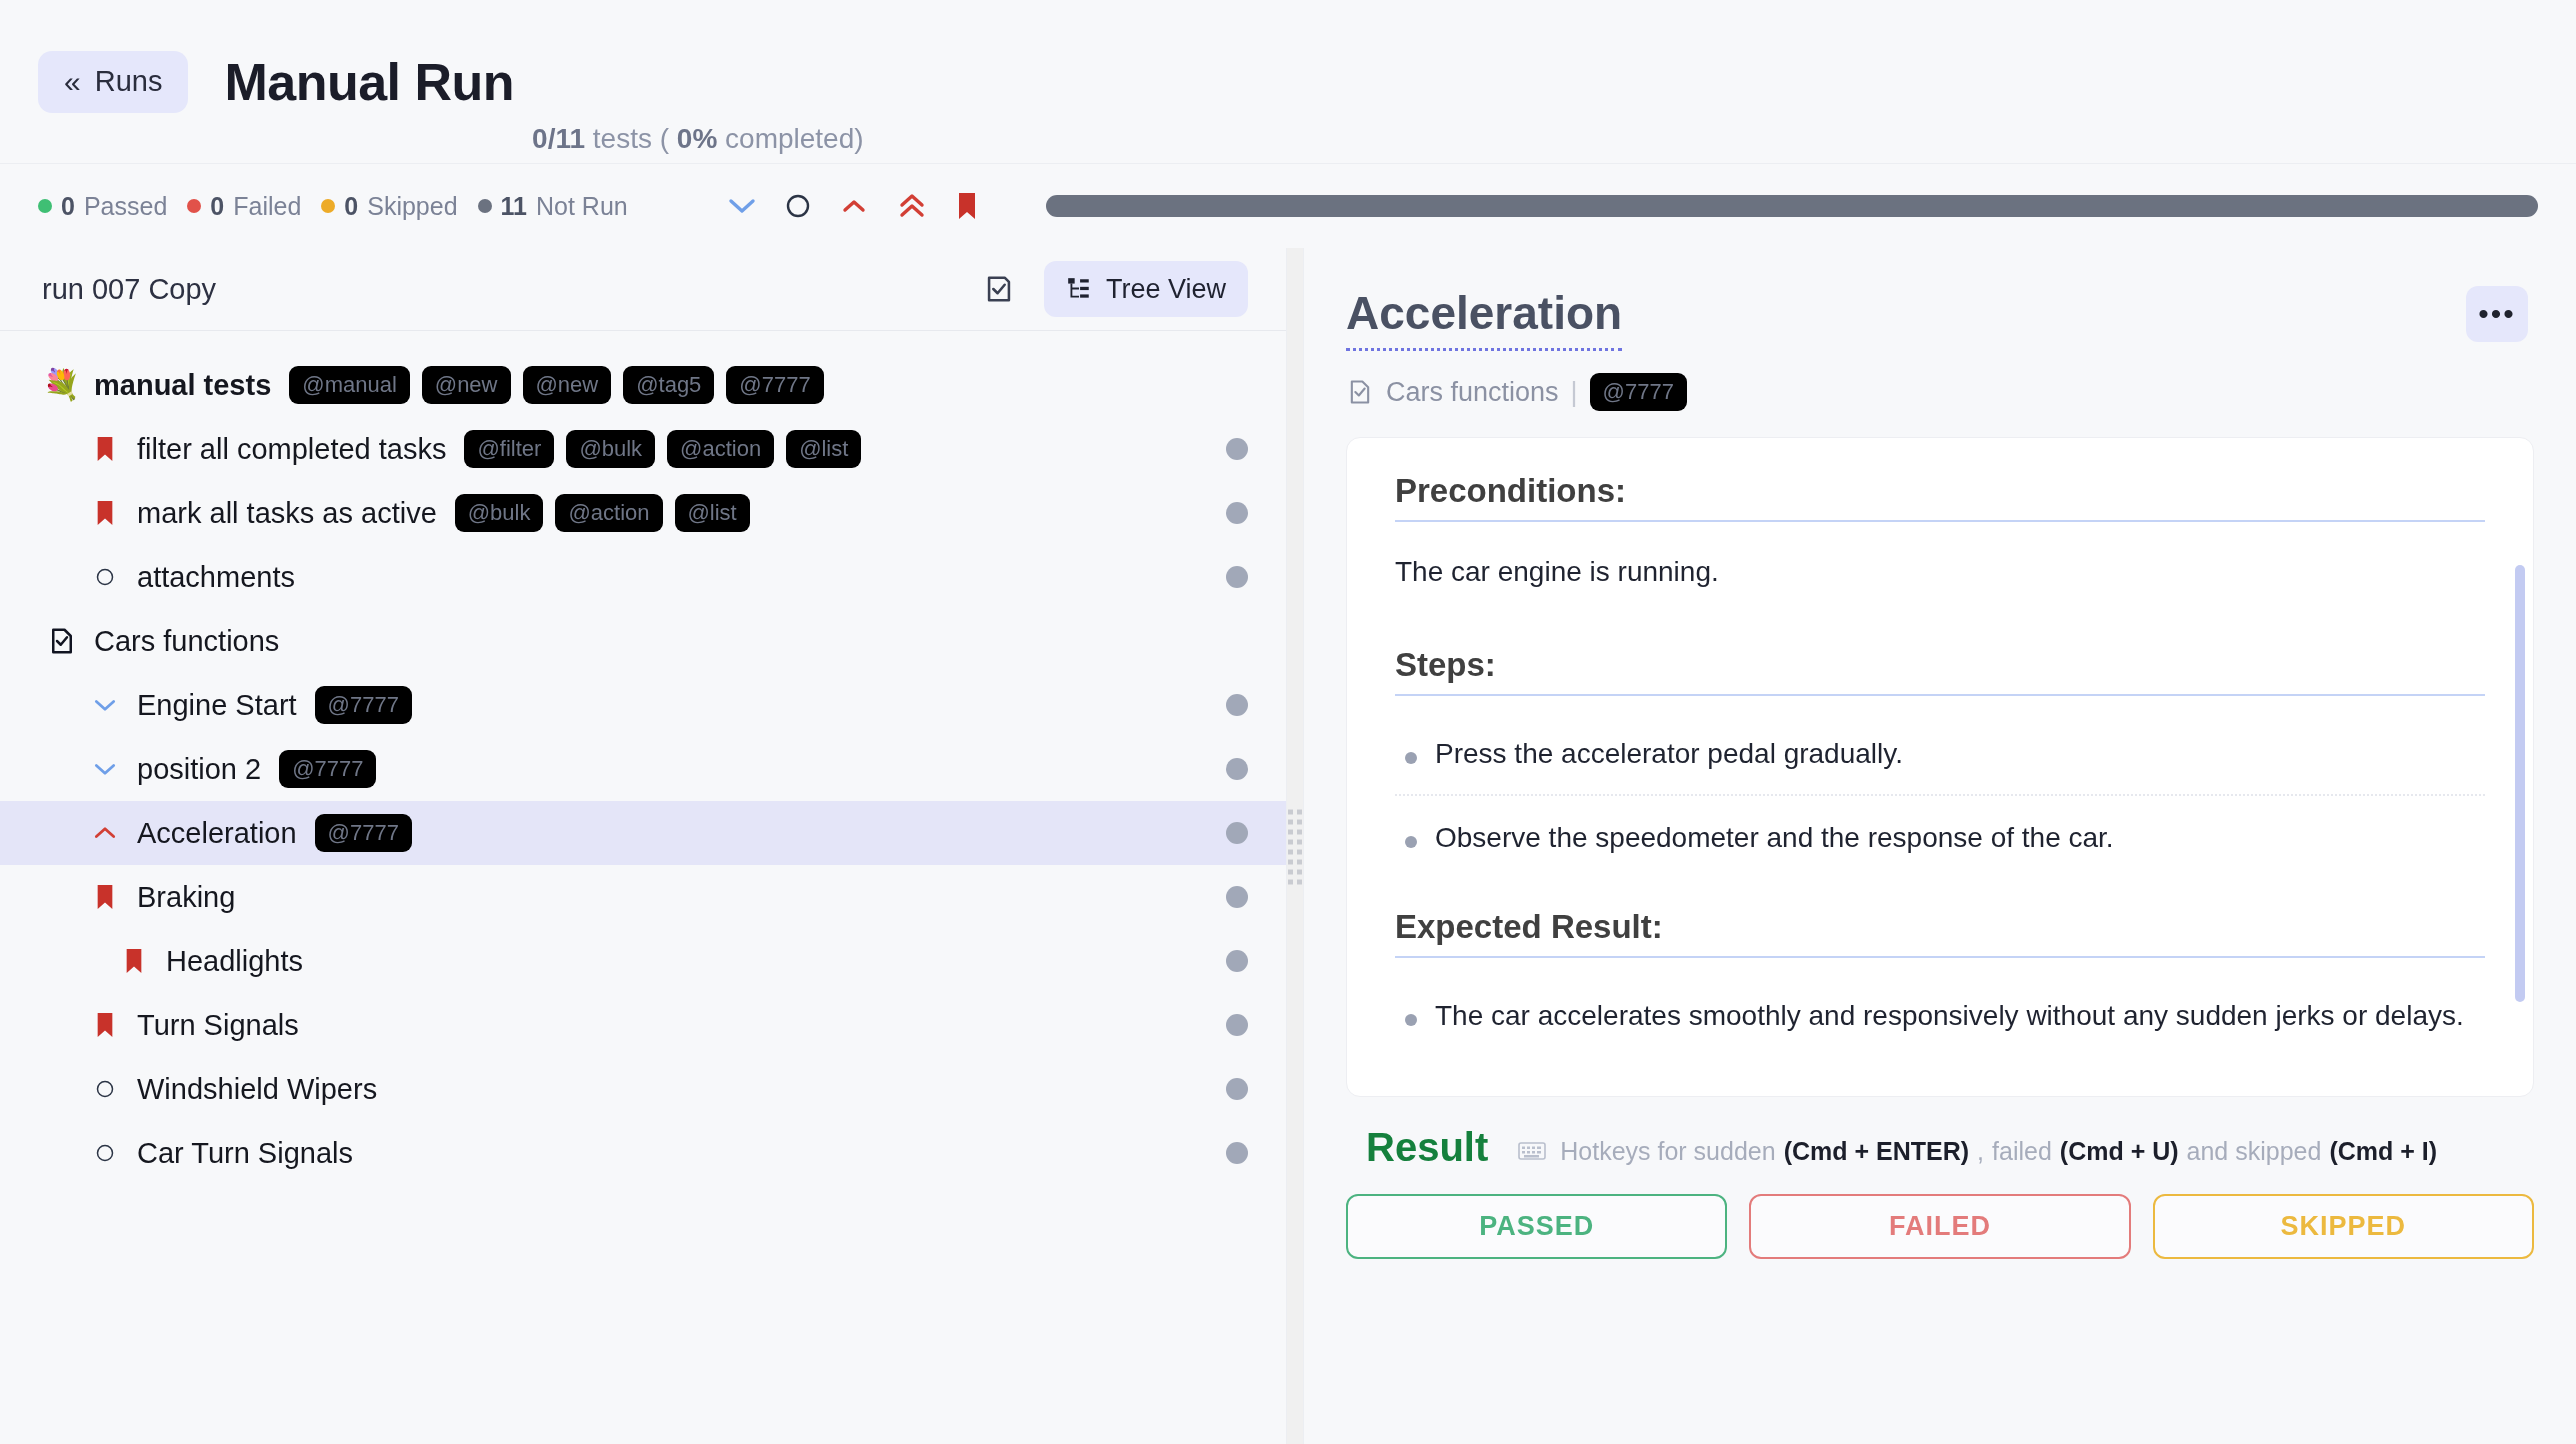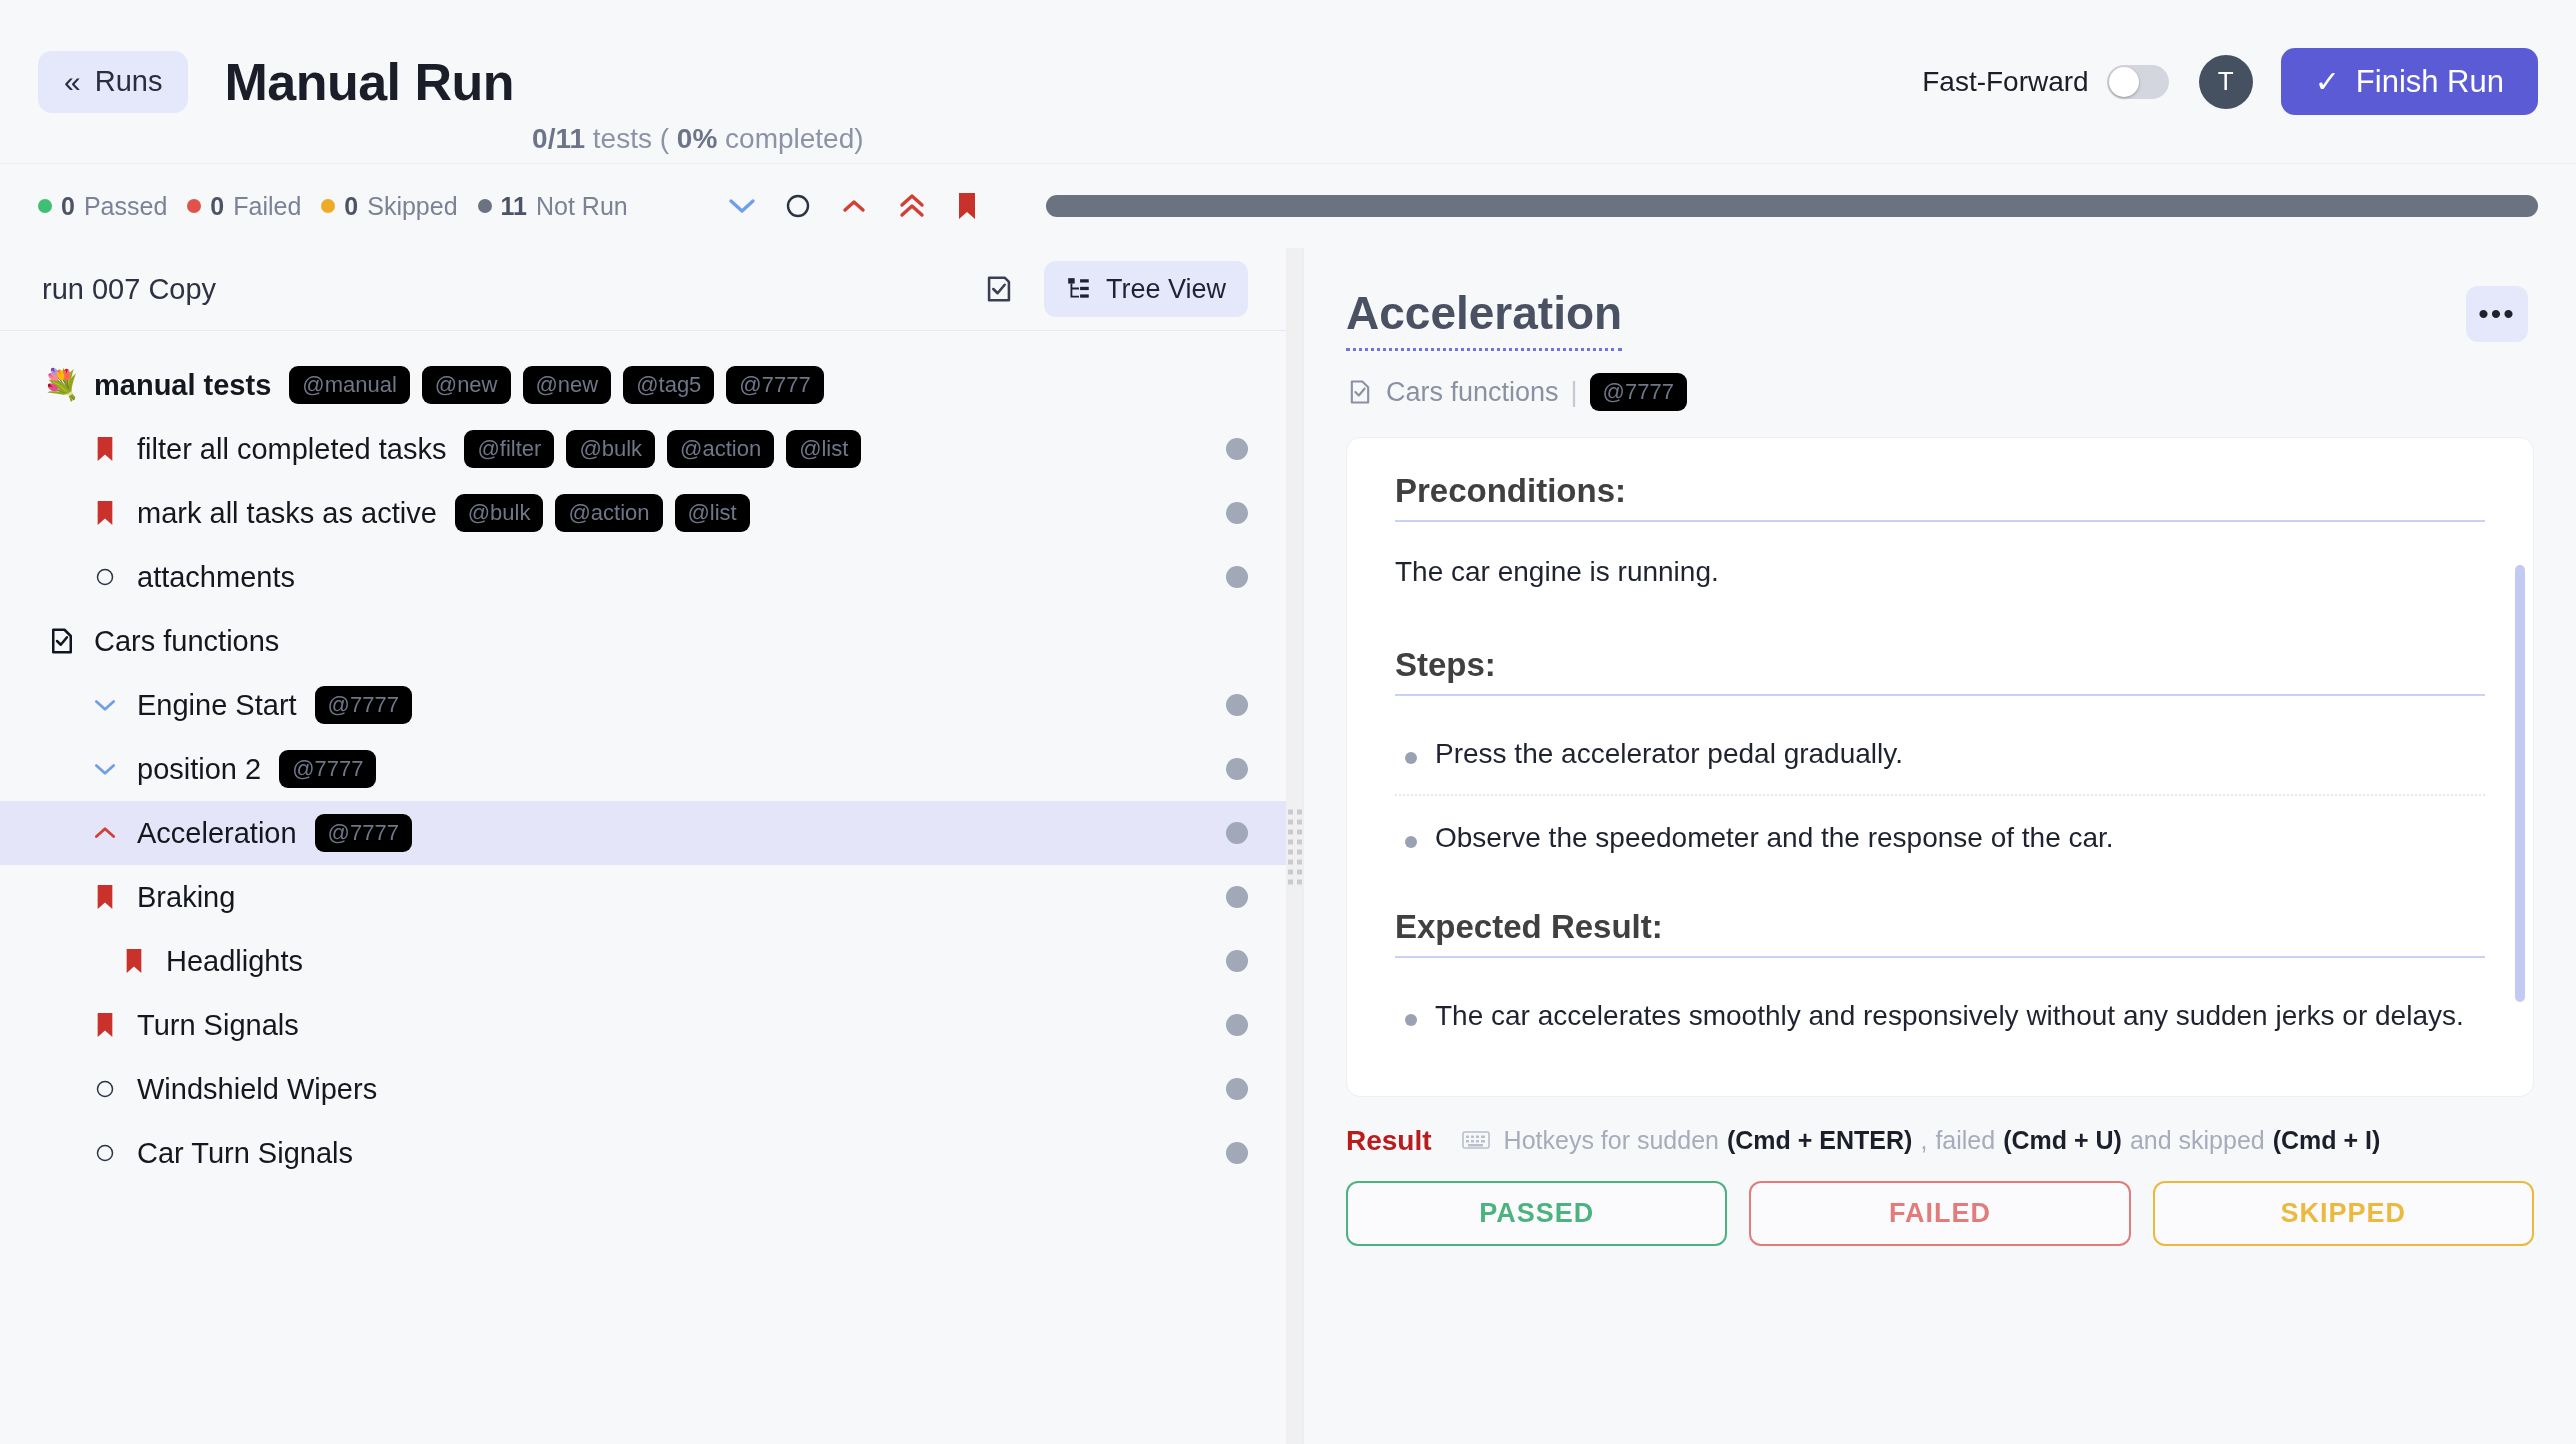--- a/index.html
+++ b/index.html
@@ -327,21 +327,21 @@
     position: absolute;
     right: 8px; top: 127px;
     width: 10px; height: 437px;
     border-radius: 6px;
     background: #c3cbf2;
   }
 
   
   .result-block { padding: 28px 42px 0 42px; }
   .result-top { display: flex; align-items: baseline; gap: 30px; }
-  .result-title { font-size: 28px; font-weight: 700; color: #b91c1c; }
+  .result-title { font-size: 40px; font-weight: 700; color: #15803d; margin-left: 20px; }
   .hotkeys {
     font-size: 25px;
     color: #a6acbb;
     display: flex; align-items: center; gap: 8px;
     flex-wrap: nowrap;
   }
   .hotkeys b { color: #1c1f2b; font-weight: 700; }
   .kbd-icon { margin-right: 6px; display: inline-flex; }
 
   .result-buttons {
@@ -373,29 +373,20 @@
     <span>Runs</span>
   </button>
   <div class="page-title">Manual Run</div>
   <div class="title-meta">
     <b>0/11</b>
     <span>tests (</span>
     <b>0%</b>
     <span>completed)</span>
   </div>
 
-  <div class="topbar-right">
-    <span class="ff-label">Fast-Forward</span>
-    <div class="toggle"></div>
-    <div class="avatar">T</div>
-    <button class="finish-btn">
-      <span class="tick">✓</span>
-      <span>Finish Run</span>
-    </button>
-  </div>
 </div>
 
 <div class="statusrow">
   <div class="stats">
     <div class="stat">
       <span class="dot" style="background:#3fbf74"></span>
       <b>0</b>
       <span>Passed</span>
     </div>
     <div class="stat">

